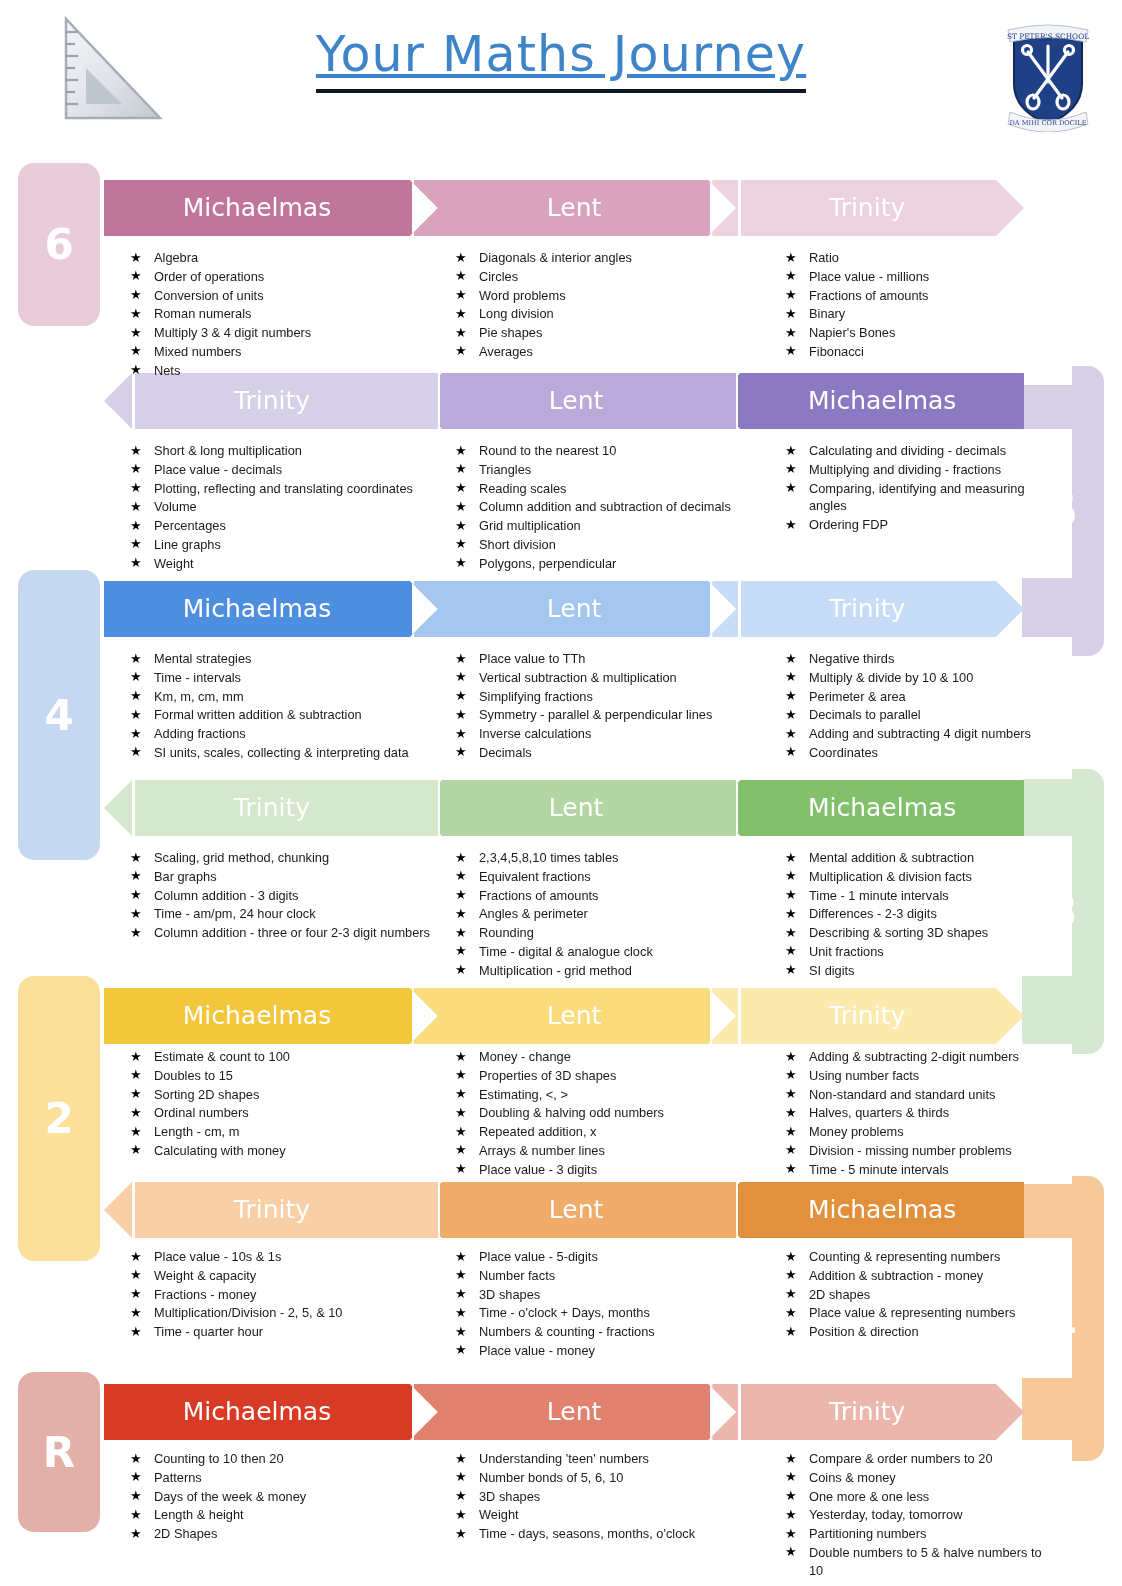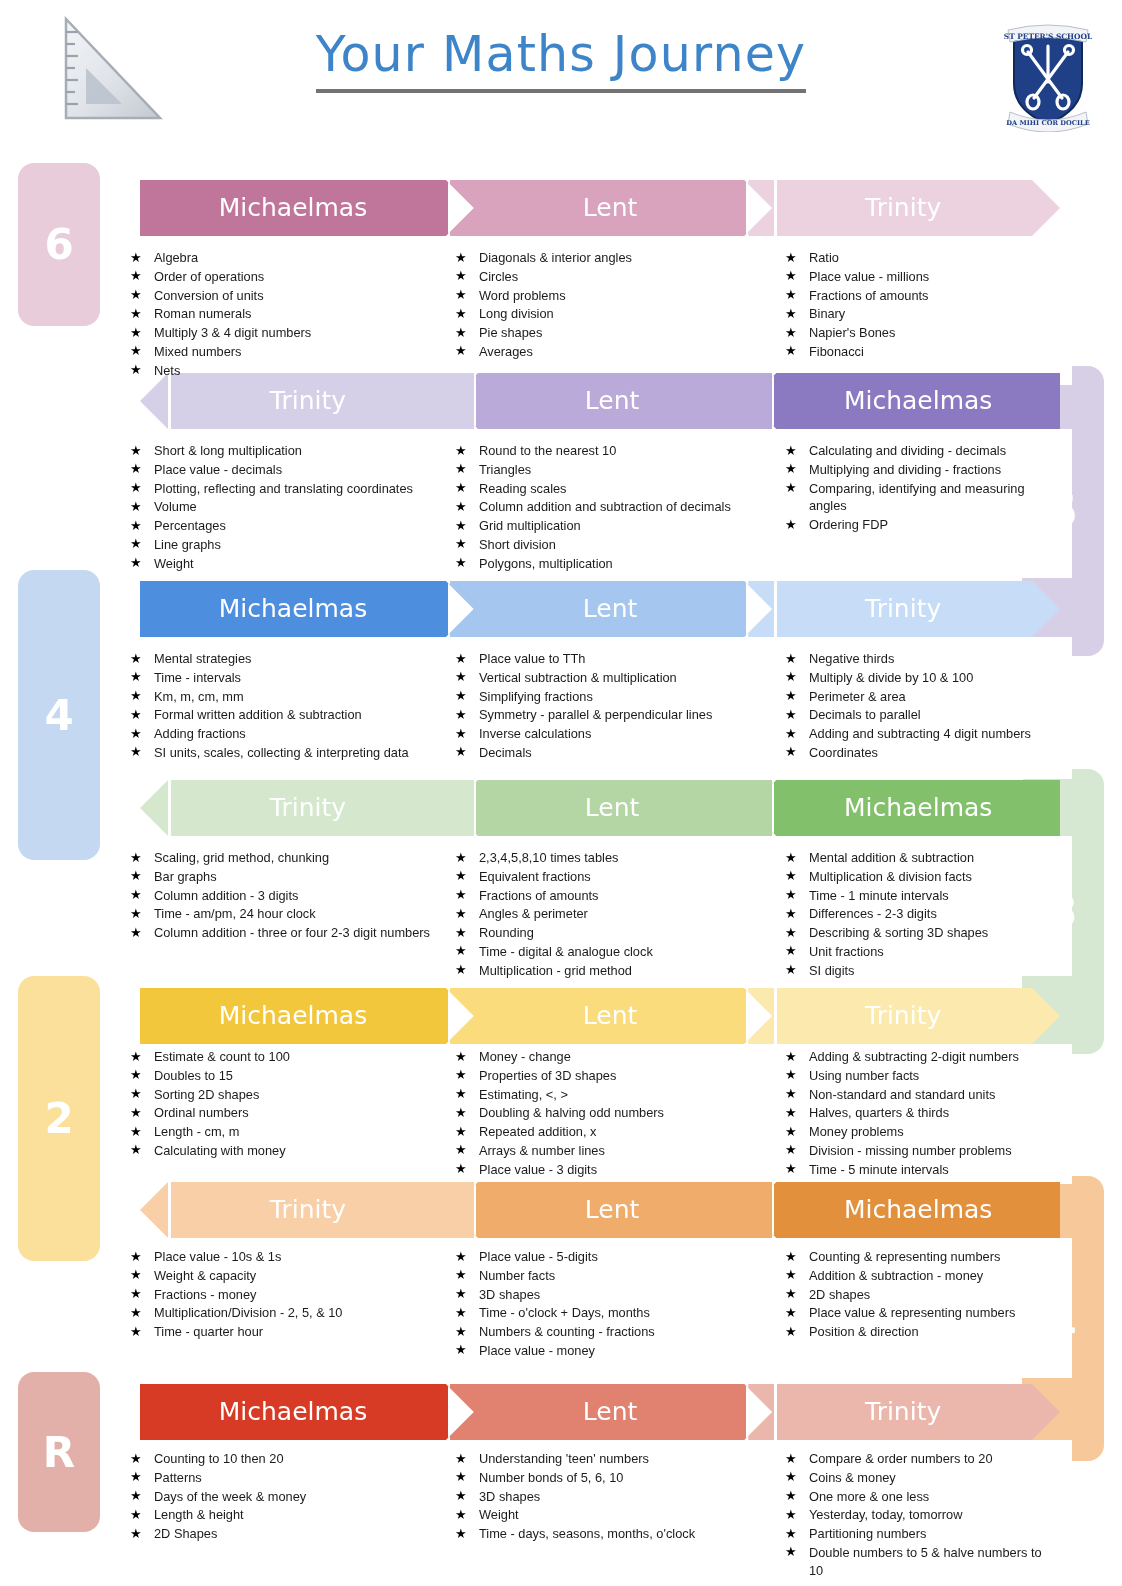--- a/index.html
+++ b/index.html
@@ -31,27 +31,28 @@
     left: 0; top: 26px;
     width: 1122px;
     text-align: center;
     font-size: 49px;
     letter-spacing: 1.2px;
     color: #3d85c8;
     font-family: "DejaVu Sans", sans-serif;
     font-weight: 400;
   }
   .page-title span {
-    border-bottom: 4px solid #737373;
+    border-bottom: 4px solid #0f172a;
     padding-bottom: 6px;
+    text-decoration: underline;
   }
   .crest {
     position: absolute;
     right: 28px; top: 12px;
-    width: 92px; height: 120px; font-weight: bold;
+    width: 92px; height: 120px;
   }
 
   
   .year-tab {
     position: absolute;
     width: 82px;
     border-radius: 16px;
     display: flex;
     align-items: center;
     justify-content: center;
@@ -63,21 +64,20 @@
   }
   .year-tab.left  { left: 18px; }
   .year-tab.right { left: 1022px; }
 
   
   .band {
     position: absolute;
     height: 64px;
     z-index: 3;
     display: flex;
-    margin-left: 36px;
   }
   .seg {
     position: relative;
     height: 56px;
     display: flex;
     align-items: center;
     color: #ffffff;
     font-size: 25px;
     font-family: "DejaVu Sans", sans-serif;
     font-weight: 400;
@@ -303,21 +303,21 @@
       </ul>
     </div>
     <div class="content col" style="left: 455px; width: 330px; top: 436px;">
       <ul class="topics">
         <li><span class="star">★</span><span>Round to the nearest 10</span></li>
         <li><span class="star">★</span><span>Triangles</span></li>
         <li><span class="star">★</span><span>Reading scales</span></li>
         <li><span class="star">★</span><span>Column addition and subtraction of decimals</span></li>
         <li><span class="star">★</span><span>Grid multiplication</span></li>
         <li><span class="star">★</span><span>Short division</span></li>
-        <li><span class="star">★</span><span>Polygons, multiplication</span></li>
+        <li><span class="star">★</span><span>Polygons, perpendicular</span></li>
       </ul>
     </div>
     <div class="content col" style="left: 785px; width: 262px; top: 436px;">
       <ul class="topics">
         <li><span class="star">★</span><span>Calculating and dividing - decimals</span></li>
         <li><span class="star">★</span><span>Multiplying and dividing - fractions</span></li>
         <li><span class="star">★</span><span>Comparing, identifying and measuring angles</span></li>
         <li><span class="star">★</span><span>Ordering FDP</span></li>
       </ul>
     </div>

